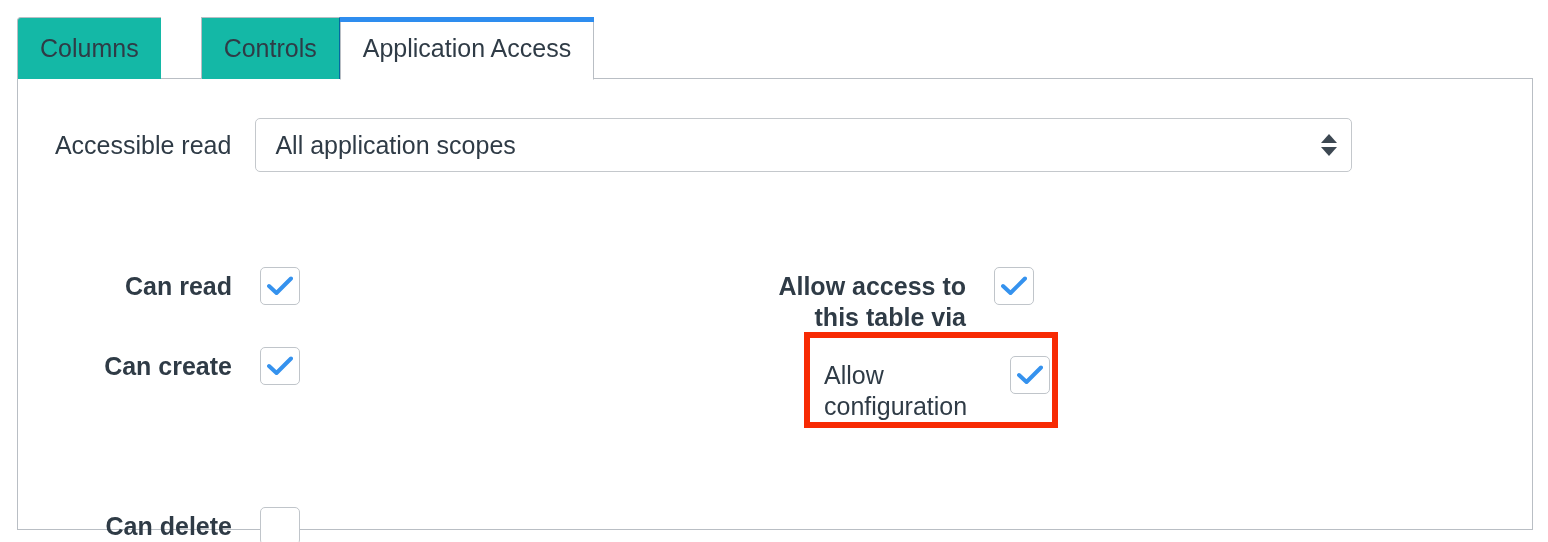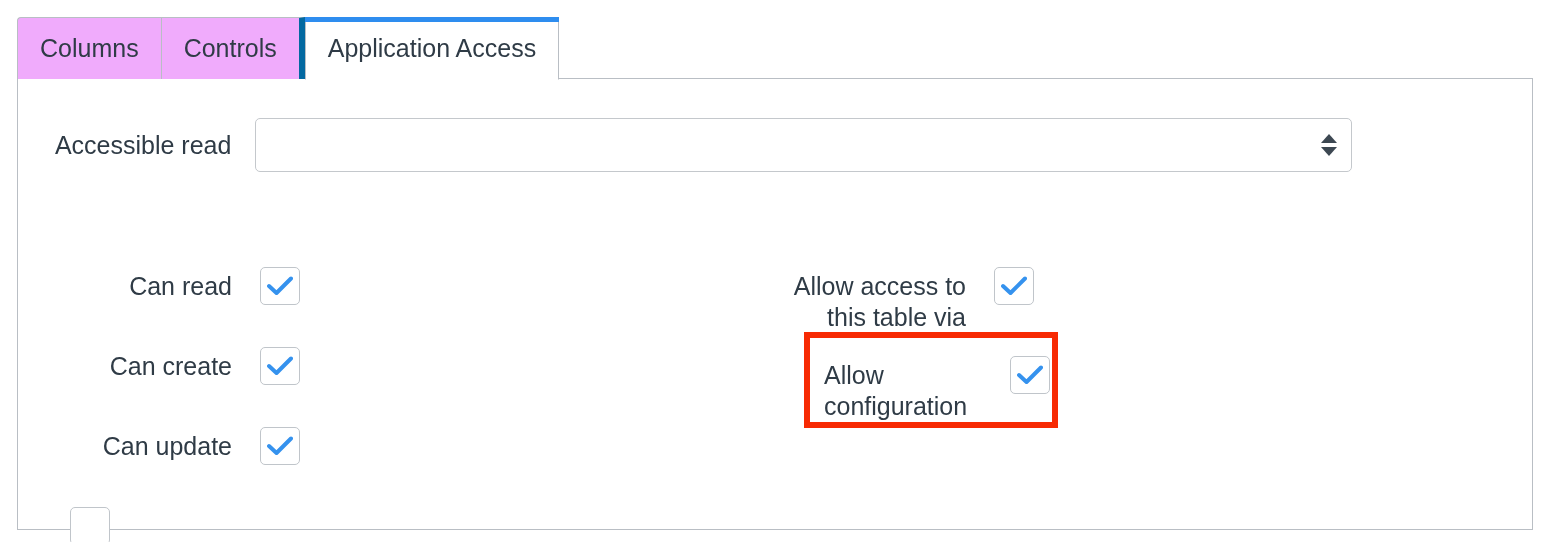--- a/index.html
+++ b/index.html
@@ -29,21 +29,21 @@
   .tab {
     box-sizing: border-box;
     height: 62px;
     display: flex;
     align-items: center;
     justify-content: center;
     padding: 0 22px;
     font-size: 25px;
     line-height: 1;
     color: #2f3b46;
-    background: #f0abfc;
+    background: #14b8a6;
     border: 1px solid #b9bec4;
     border-bottom: none;
     border-right: none;
     position: relative;
     white-space: nowrap;
   }
   .tab:first-child {
     border-top-left-radius: 4px;
   }
   .tab.active {
@@ -59,21 +59,22 @@
   .tab.active::before {
     content: "";
     position: absolute;
     left: -1px;
     right: -1px;
     top: 0;
     height: 5px;
     background: #2e8def;
   }
   .tab.inactive-last {
-    border-right: 6px solid #0369a1;
+    border-right: 1px solid #0369a1;
+    margin-left: 40px;
   }
 
   
   .panel {
     position: absolute;
     left: 17px;
     top: 78px;
     width: 1516px;
     height: 452px;
     box-sizing: border-box;
@@ -141,20 +142,21 @@
     border-right: 8px solid transparent;
   }
   .stepper .up { border-bottom: 9px solid #3d4852; }
   .stepper .down { border-top: 9px solid #3d4852; }
 
   
   .cb-row {
     position: absolute;
     display: flex;
     align-items: flex-start;
+    font-weight: bold;
   }
   .cb-label {
     font-size: 25px;
     line-height: 31px;
     color: #2f3b46;
     text-align: right;
     padding-top: 4px;
   }
   .checkbox {
     box-sizing: border-box;
@@ -223,20 +225,21 @@
     <span>Application Access</span>
   </div>
 </div>
 
 <div class="panel">
   <div class="form">
 
     <div class="row-scope">
       <div class="label-scope">Accessible read</div>
       <div class="select-wrap">
+        <div class="select-value">All application scopes</div>
         <div class="stepper">
           <div class="up"></div>
           <div class="down"></div>
         </div>
       </div>
     </div>
 
     <div class="cb-row left-col r1">
       <div class="cb-label">Can read</div>
       <div class="checkbox">
@@ -248,30 +251,23 @@
 
     <div class="cb-row left-col r2">
       <div class="cb-label">Can create</div>
       <div class="checkbox">
         <svg width="26" height="20" viewBox="0 0 26 20">
           <path d="M2 10 L9.5 17 L24 2.5" fill="none" stroke="#3592ee" stroke-width="4" stroke-linecap="round" stroke-linejoin="round"></path>
         </svg>
       </div>
     </div>
 
-    <div class="cb-row left-col r3">
-      <div class="cb-label">Can update</div>
-      <div class="checkbox">
-        <svg width="26" height="20" viewBox="0 0 26 20">
-          <path d="M2 10 L9.5 17 L24 2.5" fill="none" stroke="#3592ee" stroke-width="4" stroke-linecap="round" stroke-linejoin="round"></path>
-        </svg>
-      </div>
-    </div>
 
     <div class="cb-row left-col r4">
+      <div class="cb-label">Can delete</div>
       <div class="checkbox"></div>
     </div>
 
     <div class="cb-row right-col rr1">
       <div class="cb-label">Allow access to this table via web services</div>
       <div class="checkbox">
         <svg width="26" height="20" viewBox="0 0 26 20">
           <path d="M2 10 L9.5 17 L24 2.5" fill="none" stroke="#3592ee" stroke-width="4" stroke-linecap="round" stroke-linejoin="round"></path>
         </svg>
       </div>

